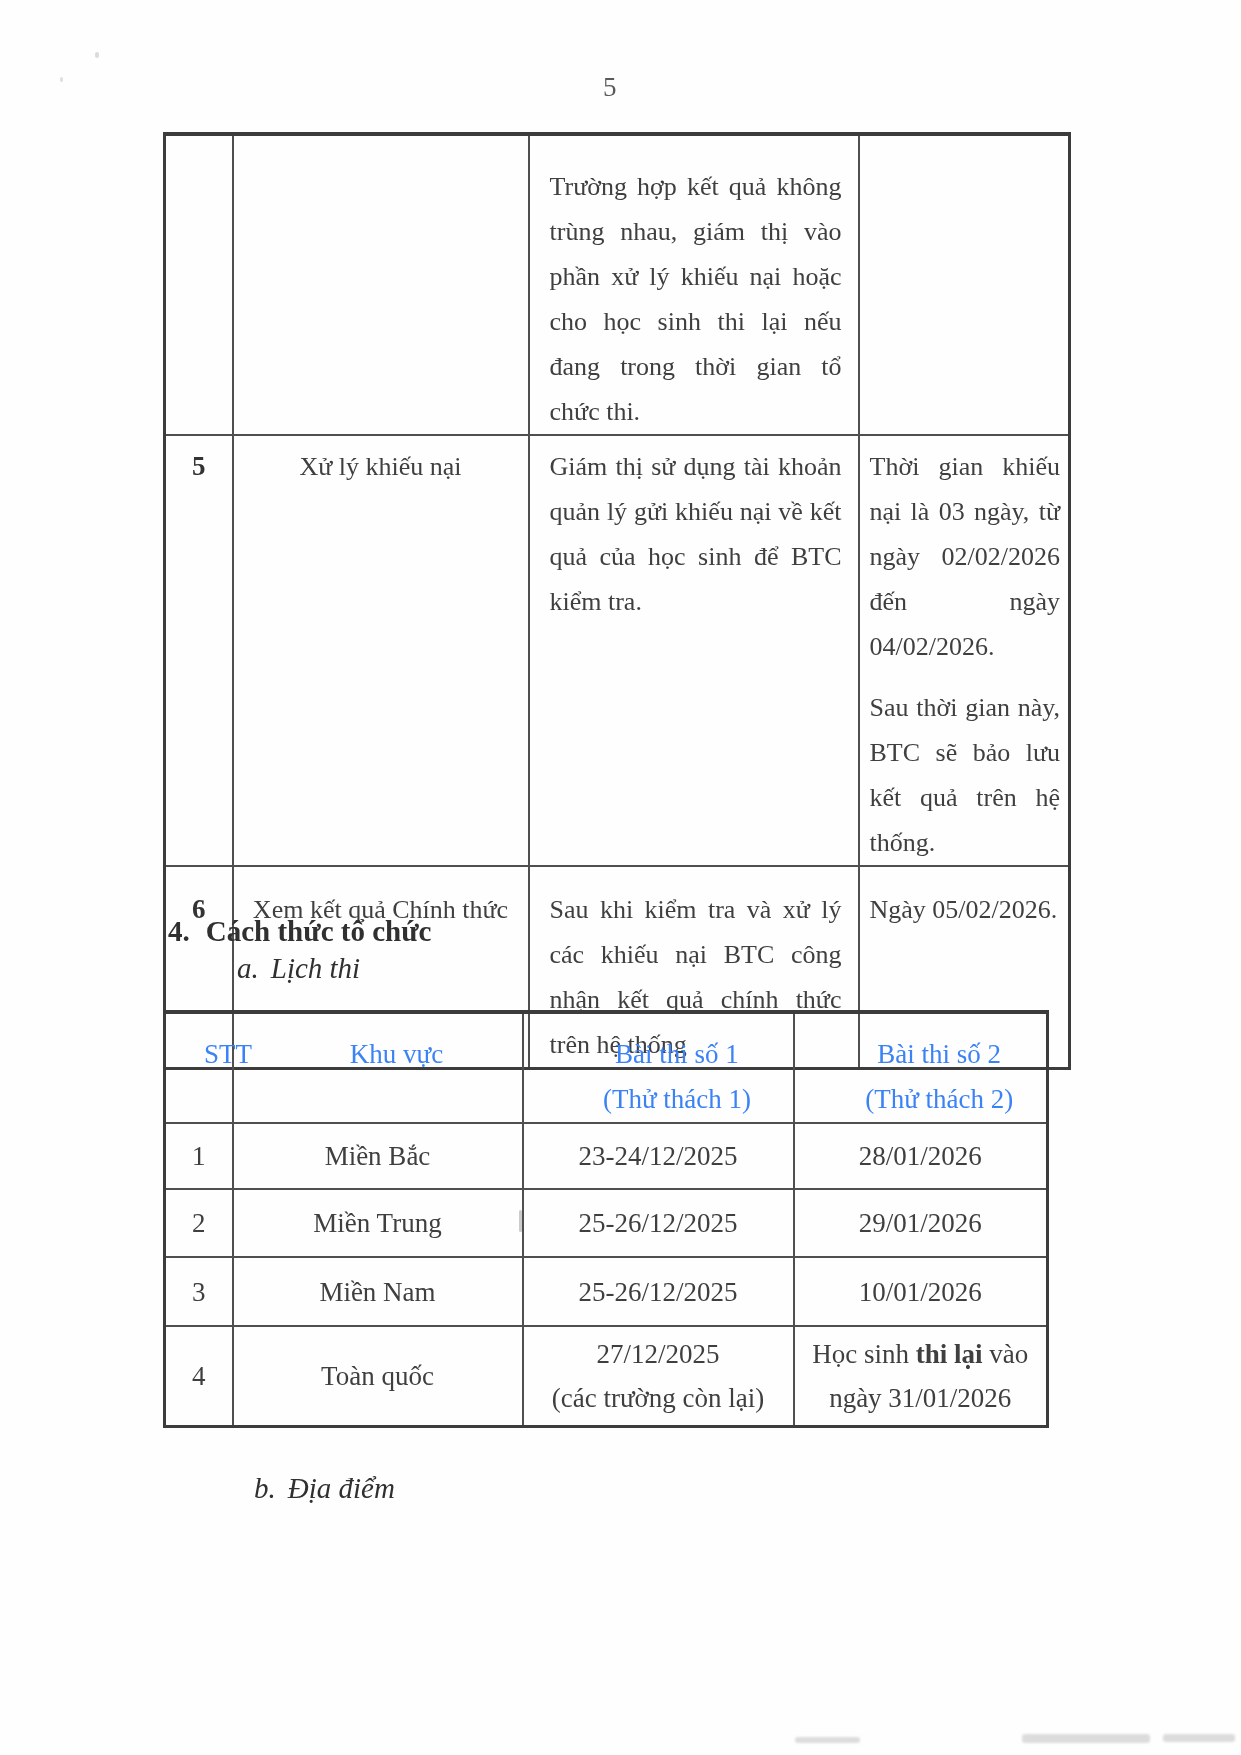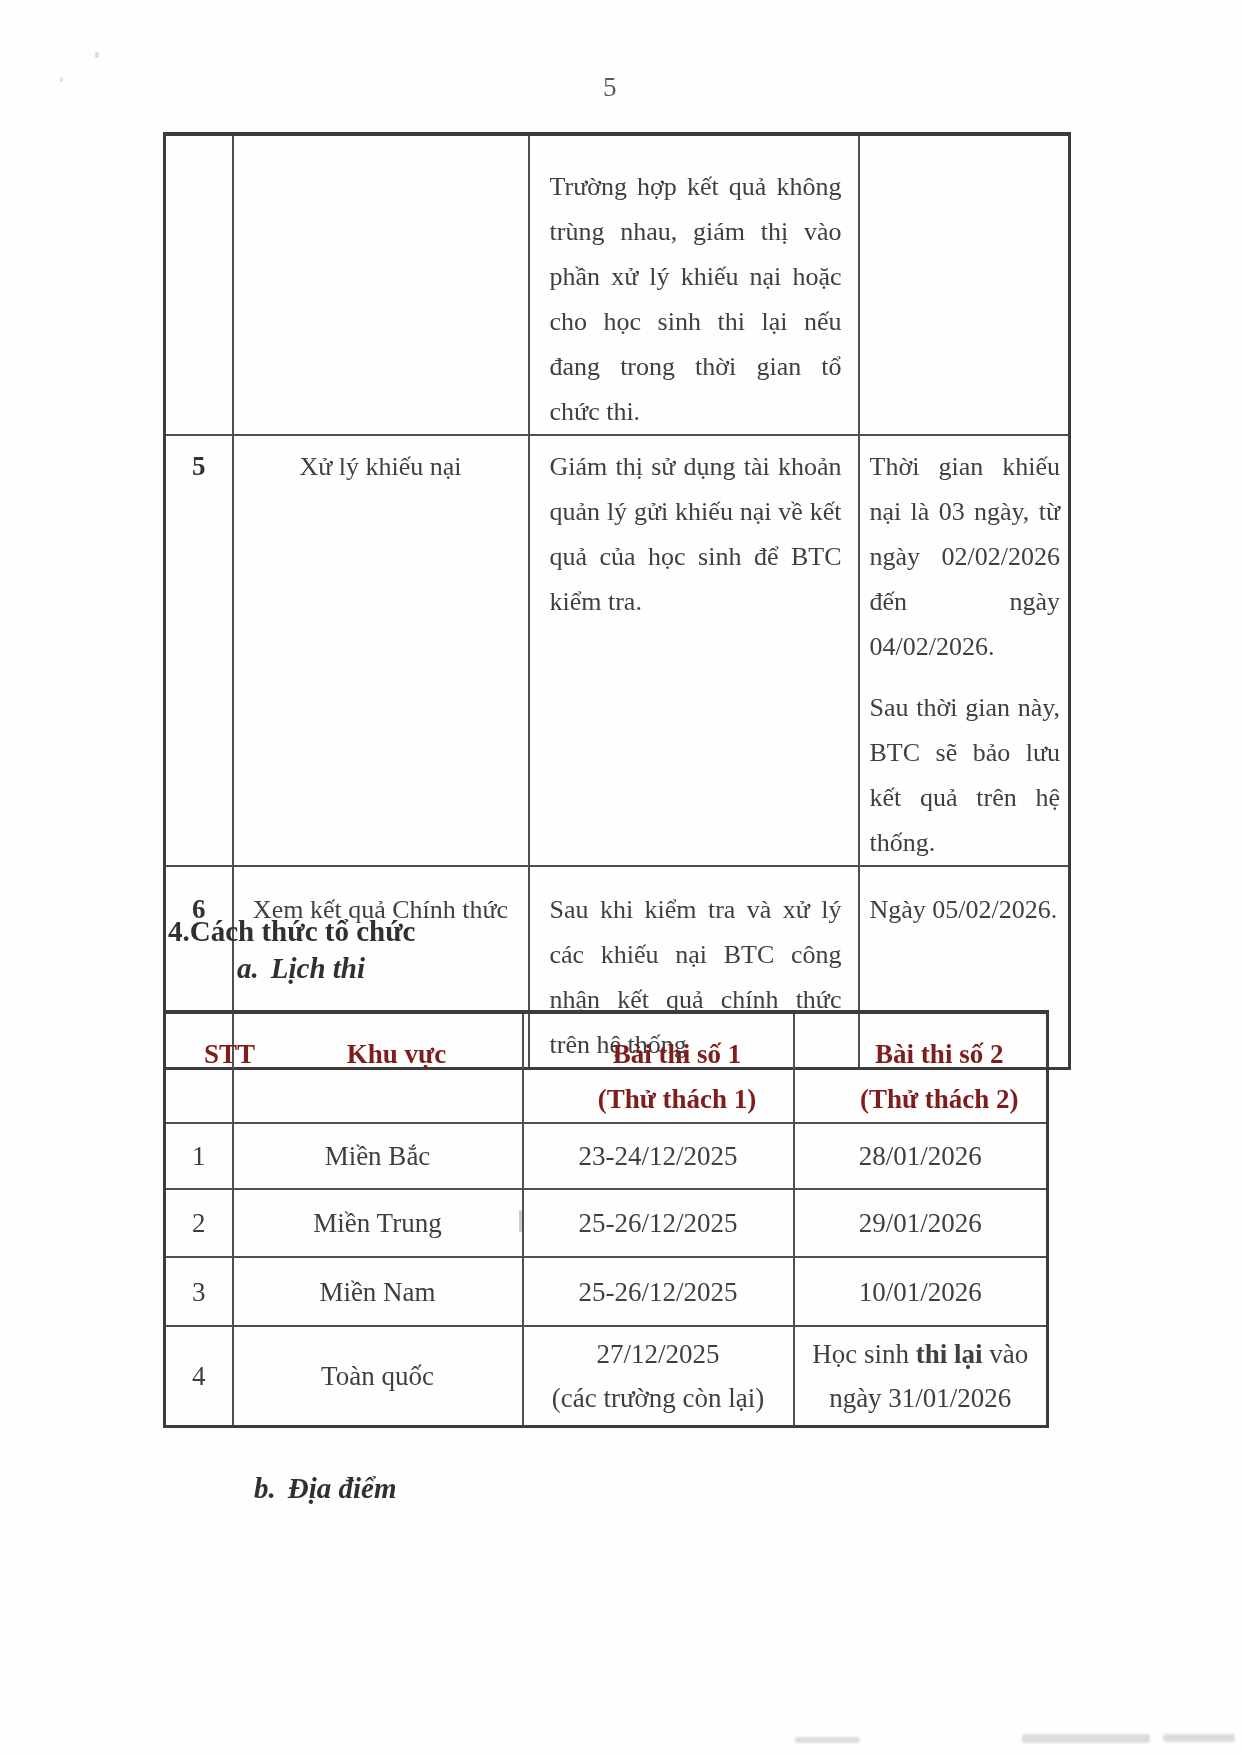--- a/index.html
+++ b/index.html
@@ -34,41 +34,41 @@
   .t1 .c-time { text-align:justify; padding:8px 8px 0 10px; }
   .t1 .rowA .c-desc { padding-top:28px; }
   .t1 .rowC td { padding-top:20px; }
   .t1 .c-time p + p { margin-top:16px; }
 
   
   .h-main {
     position:absolute; left:168px; top:913px;
     font-size:29px; line-height:36px; font-weight:bold; color:#303030;
   }
-  .h-main .sec-title { }
+  .h-main .sec-title { margin-left:16px; }
   .h-sub {
-    font-size:29px; line-height:36px; font-weight:bold; font-style:italic; color:#303030;
+    font-size:29px; line-height:36px; font-weight:normal; font-style:italic; color:#303030;
     position:absolute;
   }
   .h-sub .sub-title { margin-left:12px; }
   .h-sub-a { left:237px; top:950px; }
   .h-sub-b { left:254px; top:1470px; }
 
   
   .t2 {
     position:absolute; left:163px; top:1010px; width:883px;
     border:3px solid #3c3c3c; border-top-width:4px;
   }
   .t2 th, .t2 td {
     border:2px solid #4f4f4f;
     text-align:center;
     font-size:27px;
   }
   .t2 th {
-    font-weight:bold; vertical-align:top; color:#7f1d1d;
+    font-weight:normal; vertical-align:top; color:#3b82f6;
     padding-top:18px; line-height:45px;padding-left:38px;
   }
   .t2 td { vertical-align:middle; line-height:34px; }
   .t2 .rowX td { line-height:44px; }
 
   
   .loc-note {
     position:absolute; left:138px; top:1512px; width:970px;
     font-size:27px; line-height:45px;
     text-align:justify; text-indent:62px;

